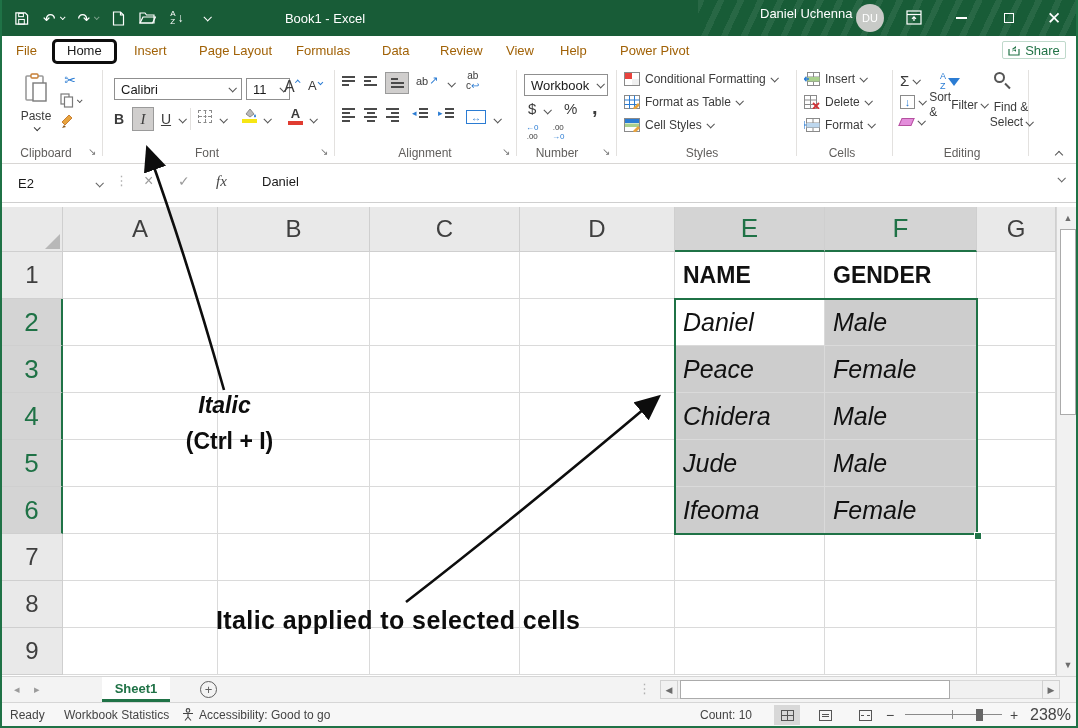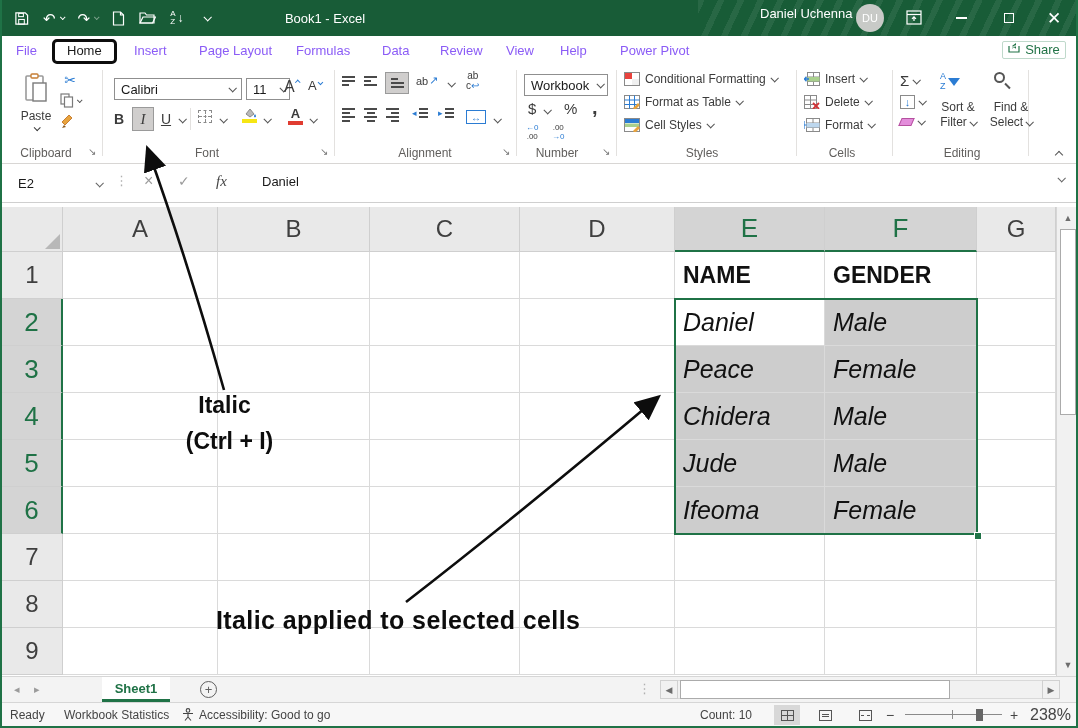--- a/index.html
+++ b/index.html
@@ -24,25 +24,25 @@
   .tb-user { position:absolute; left:760px; top:0; height:26px; display:flex; align-items:center; font-size:13px; color:#fff; }
   .avatar { position:absolute; left:856px; top:4px; width:28px; height:28px; border-radius:50%; background:#C8CAC7; color:#fff; font-size:11px; display:flex; align-items:center; justify-content:center; }
   .ribopt { position:absolute; left:906px; top:10px; }
   .winbtn { position:absolute; top:0; width:46px; height:36px; display:flex; align-items:center; justify-content:center; color:#fff; }
   .btn-min { left:938px; } .btn-max { left:986px; } .btn-close { left:1031px; font-size:17px; }
   .minbar { width:11px; height:1.5px; background:#fff; }
   .maxbox { width:10px; height:10px; border:1.2px solid #fff; }
 
   
   .tabrow { position:absolute; left:0; top:36px; width:1074px; height:30px; background:#fff; }
-  .rtab { position:absolute; top:0; height:28px; display:flex; align-items:center; font-size:13px; color:#8b5cf6; }
+  .rtab { position:absolute; top:0; height:28px; display:flex; align-items:center; font-size:13px; color:#a16207; }
   .rtab.active { color:#1a1a1a; }
   .home-underline { position:absolute; left:62px; top:59px; width:46px; height:4px; background:#1F7246; border-radius:2px; }
   .home-annobox { position:absolute; left:50px; top:3px; width:65px; height:25px; border:3px solid #0d0d0d; border-radius:5px; }
-  .share-btn { position:absolute; left:1000px; top:5px; width:64px; height:18px; border:1px solid #bfd9cb; border-radius:2px; background:#fff; color:#217346; font-size:13px; display:flex; justify-content:center; gap:5px; }
+  .share-btn { position:absolute; left:1000px; top:5px; width:64px; height:18px; border:1px solid #bfd9cb; border-radius:2px; background:#fff; color:#217346; font-size:13px; display:flex; align-items:center; justify-content:center; gap:5px; }
 
   
   .ribbon { position:absolute; left:0; top:66px; width:1074px; height:98px; background:#fff; border-bottom:1px solid #d8d6d4; font-size:12px; color:#3b3b3b; }
   .vsep { position:absolute; top:4px; width:1px; height:86px; background:#e3e1df; }
   .glabel { position:absolute; top:80px; height:14px; font-size:12px; color:#605e5c; text-align:center; }
   .launcher { position:absolute; top:80px; font-size:10px; color:#7a7a7a; }
   .combo { position:absolute; border:1px solid #8f8f8f; background:#fff; display:flex; align-items:center; font-size:13px; color:#1a1a1a; padding-left:6px; }
   .combo .chev { margin-left:auto; margin-right:6px; color:#555; }
   .btn { position:absolute; display:flex; align-items:center; justify-content:center; color:#3b3b3b; }
   .toggled { background:#D0CECD; border:1px solid #9a9a9a; }
@@ -113,21 +113,21 @@
   .vb-page::before { content:""; position:absolute; left:2px; right:2px; top:3px; border-top:3px double #555; }
   .vb-break::before { content:""; position:absolute; left:1px; right:1px; top:4px; border-top:1px dashed #555; }
   .zoomtrack { position:absolute; left:903px; top:11px; width:97px; height:1px; background:#8a8a8a; }
   .zoomtick { position:absolute; left:950px; top:7px; width:1px; height:9px; background:#8a8a8a; }
   .zoomthumb { position:absolute; left:974px; top:6px; width:7px; height:12px; background:#666; }
   .zsign { position:absolute; top:0; height:23px; display:flex; align-items:center; font-size:14px; color:#444; }
 
   
   .anno-svg { position:absolute; inset:0; width:1078px; height:728px; pointer-events:none; z-index:40; }
   .anno-text { position:absolute; z-index:41; font-weight:bold; color:#0d0d0d; pointer-events:none; }
-  .anno1a { left:150px; top:392px; width:145px; text-align:center; font-size:23px; }
+  .anno1a { left:150px; top:392px; width:145px; text-align:center; font-size:23px;font-style:italic; }
   .anno1b { left:150px; top:428px; width:155px; text-align:center; font-size:23px; }
   .anno2 { left:214px; top:606px; font-size:25px; letter-spacing:0.4px; }
 </style>
 </head>
 <body>
 
 <div class="window">
 
   <div class="titlebar">
     <div class="tb-stripes"></div>
@@ -453,21 +453,21 @@
         <span class="eraser"></span>
         <span class="chev" style="color:#555"></span>
       </div>
     <div class="btn" style="left:938px;top:6px;gap:2px">
       <span style="display:flex;flex-direction:column;font-size:9px;line-height:1.1;color:#2b7cd3">
           <span>A</span>
           <span>Z</span>
         </span>
       <span class="funnel"></span>
     </div>
-    <div class="btn" style="left:930px;top:34px;width:52px;flex-direction:column;line-height:1.25">
+    <div class="btn" style="left:930px;top:24px;width:52px;flex-direction:row;line-height:1.25">
       <span>Sort &amp;</span>
       <span style="display:flex;align-items:center;gap:3px">
           <span>Filter</span>
           <span class="chev" style="color:#555"></span>
         </span>
     </div>
     <div class="btn" style="left:992px;top:6px">
         <span class="magnifier"></span>
       </div>
     <div class="btn" style="left:982px;top:34px;width:54px;flex-direction:column;line-height:1.25">

